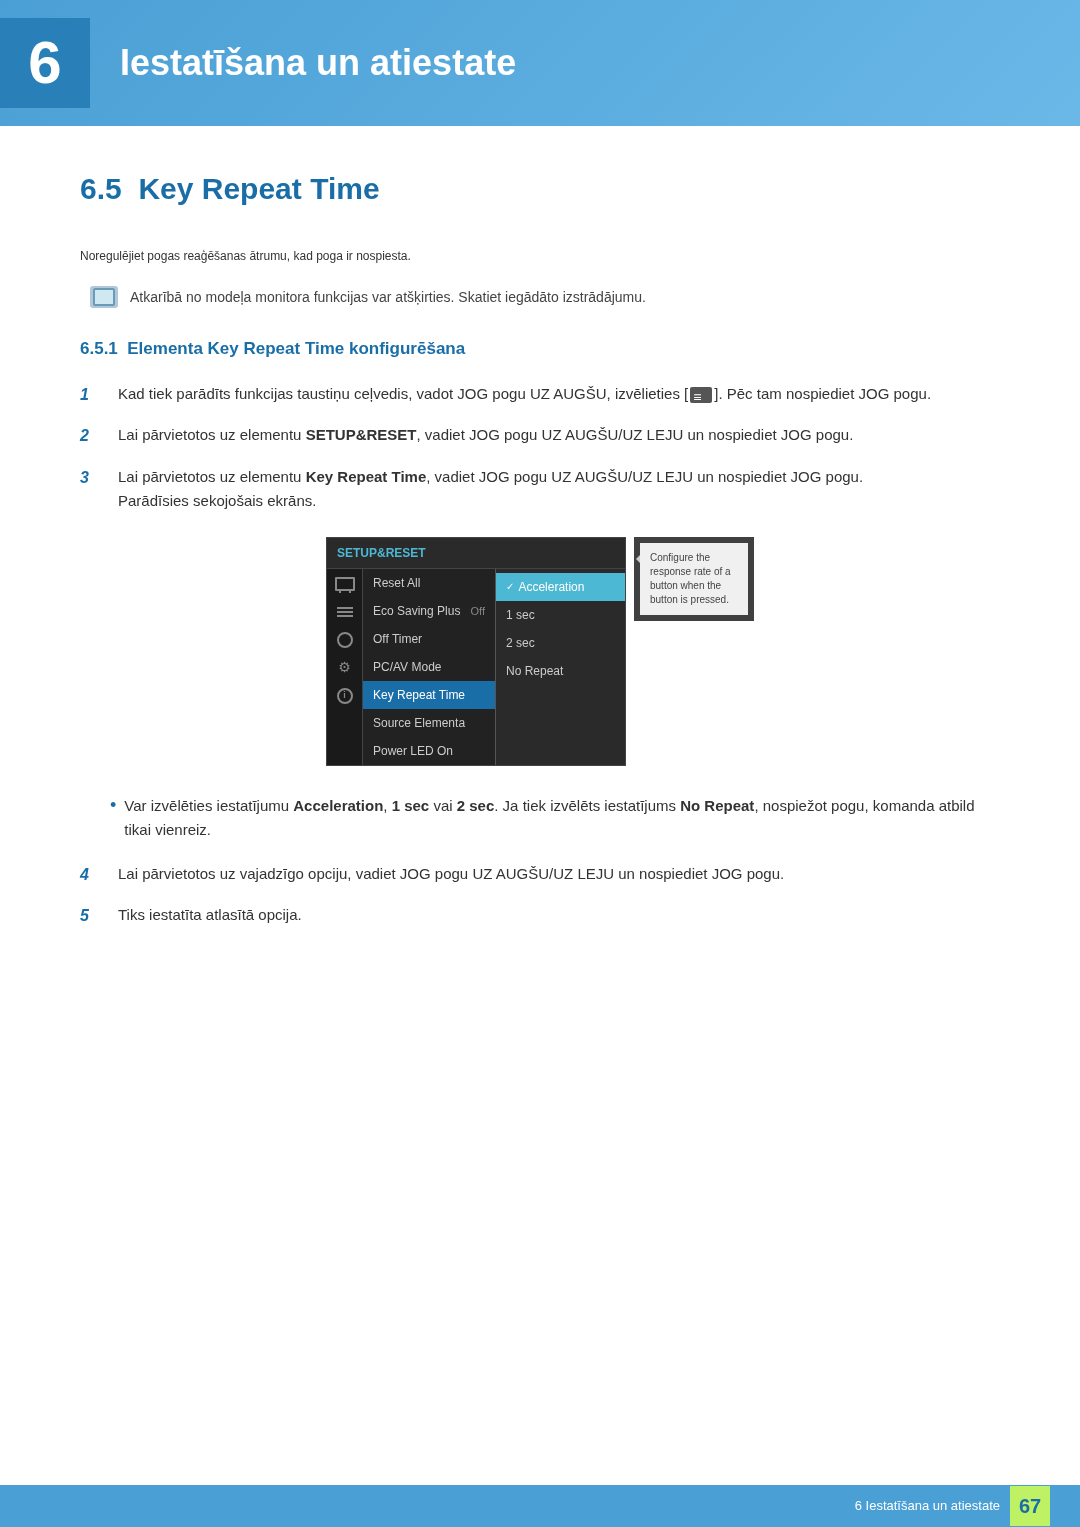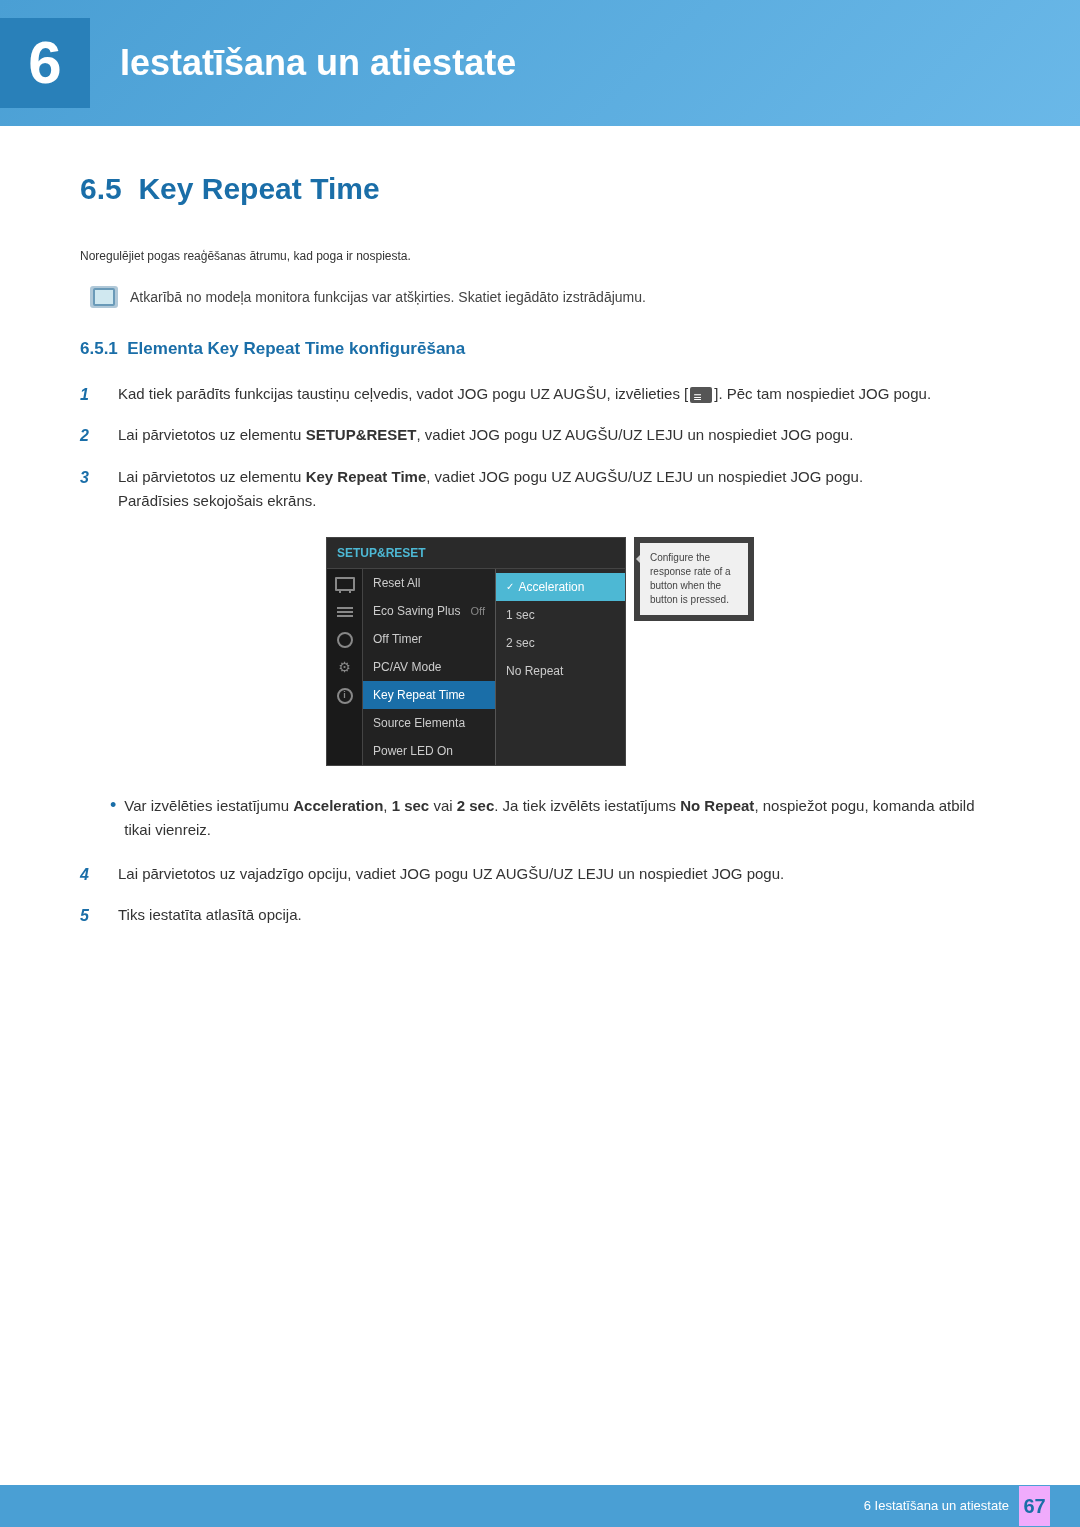--- a/index.html
+++ b/index.html
@@ -391,25 +391,25 @@
       height: 42px;
     }
 
     .footer-text {
       color: #ffffff;
       font-size: 13px;
       margin-right: 10px;
     }
 
     .footer-page {
-      background: #f0abfc;
+      background: #bef264;
       color: #1a6ea8;
       font-weight: bold;
       font-size: 20px;
-      width: 31px;
+      width: 40px;
       height: 40px;
       display: flex;
       align-items: center;
       justify-content: center;
     }
   </style>
 </head>
 <body>
 
 <div class="header-banner">

